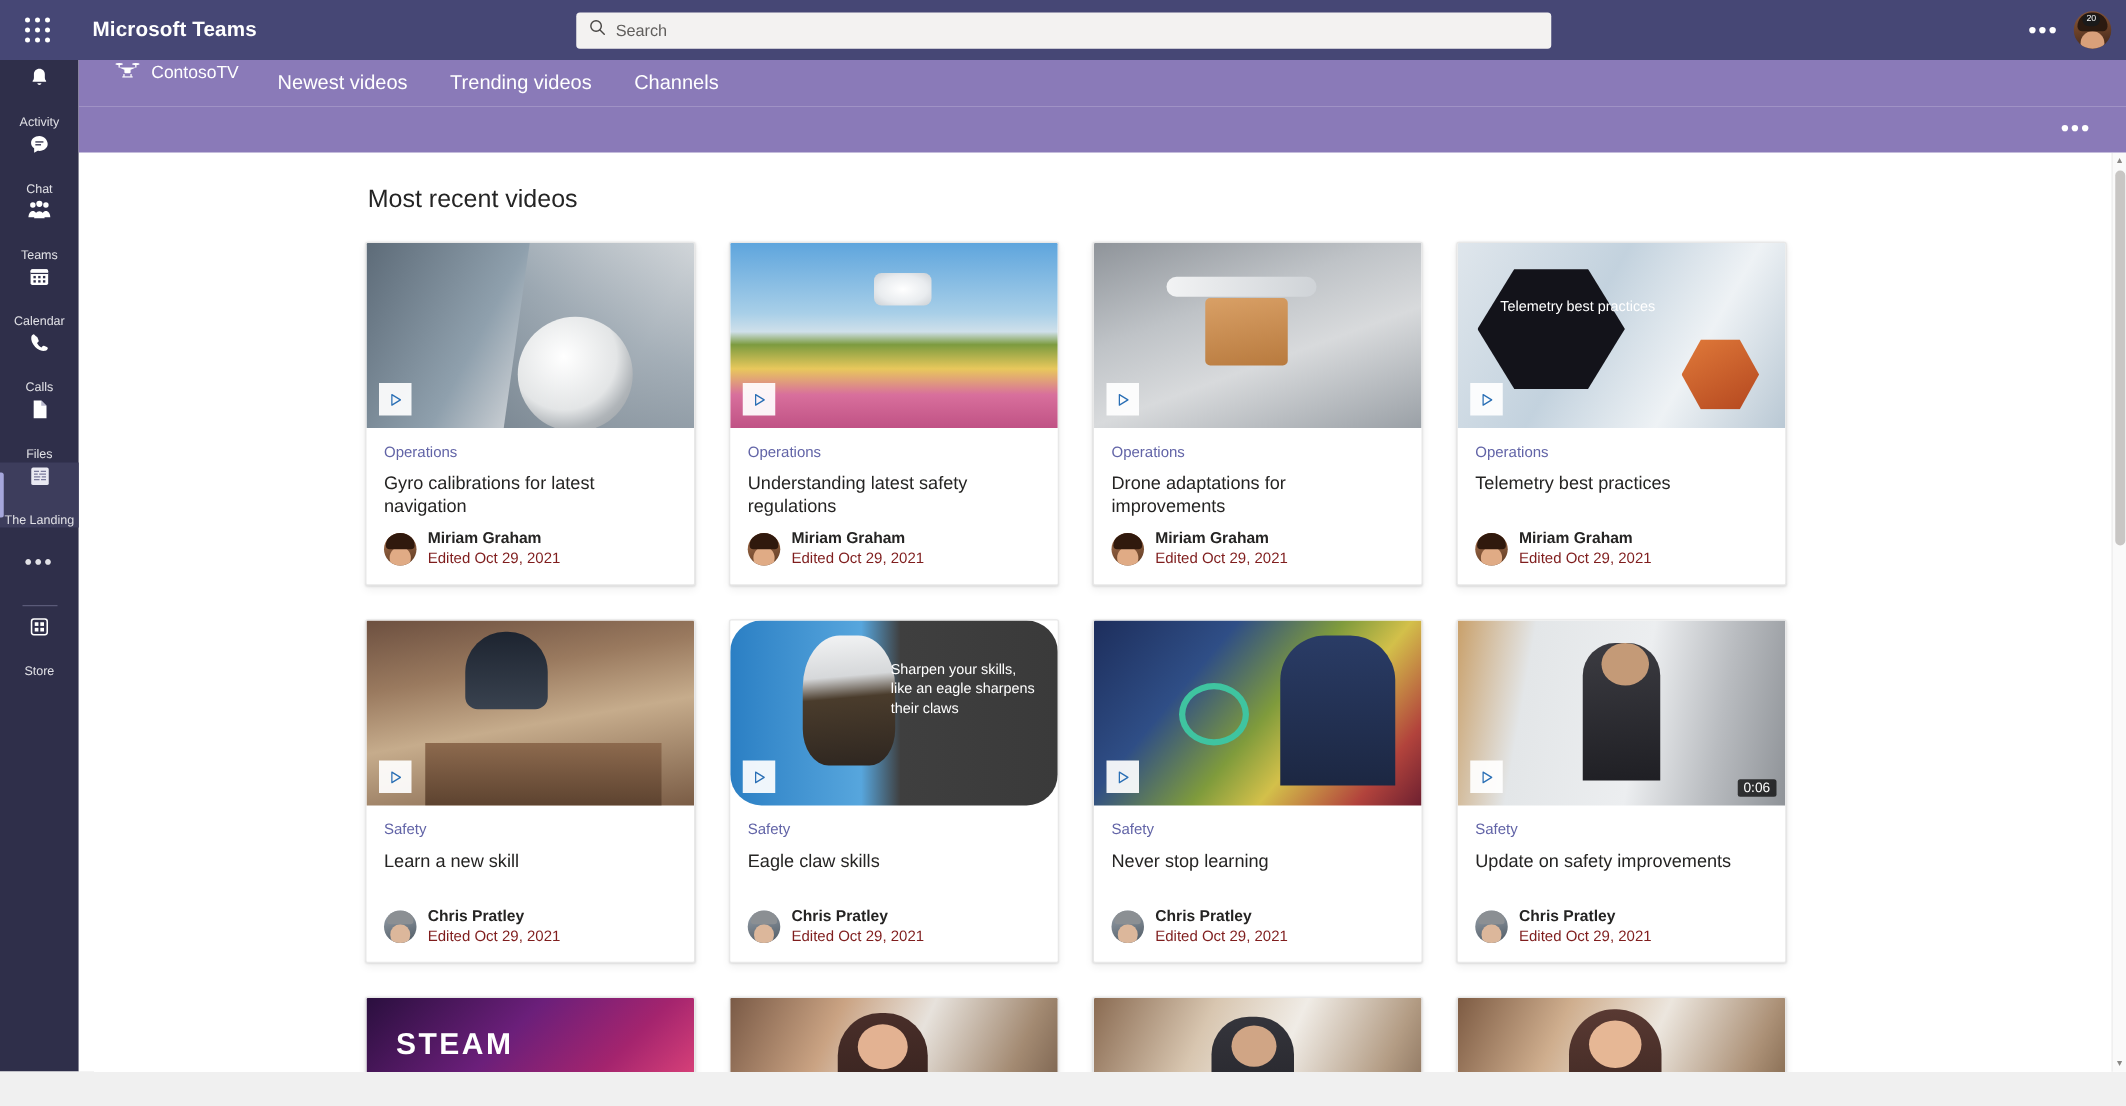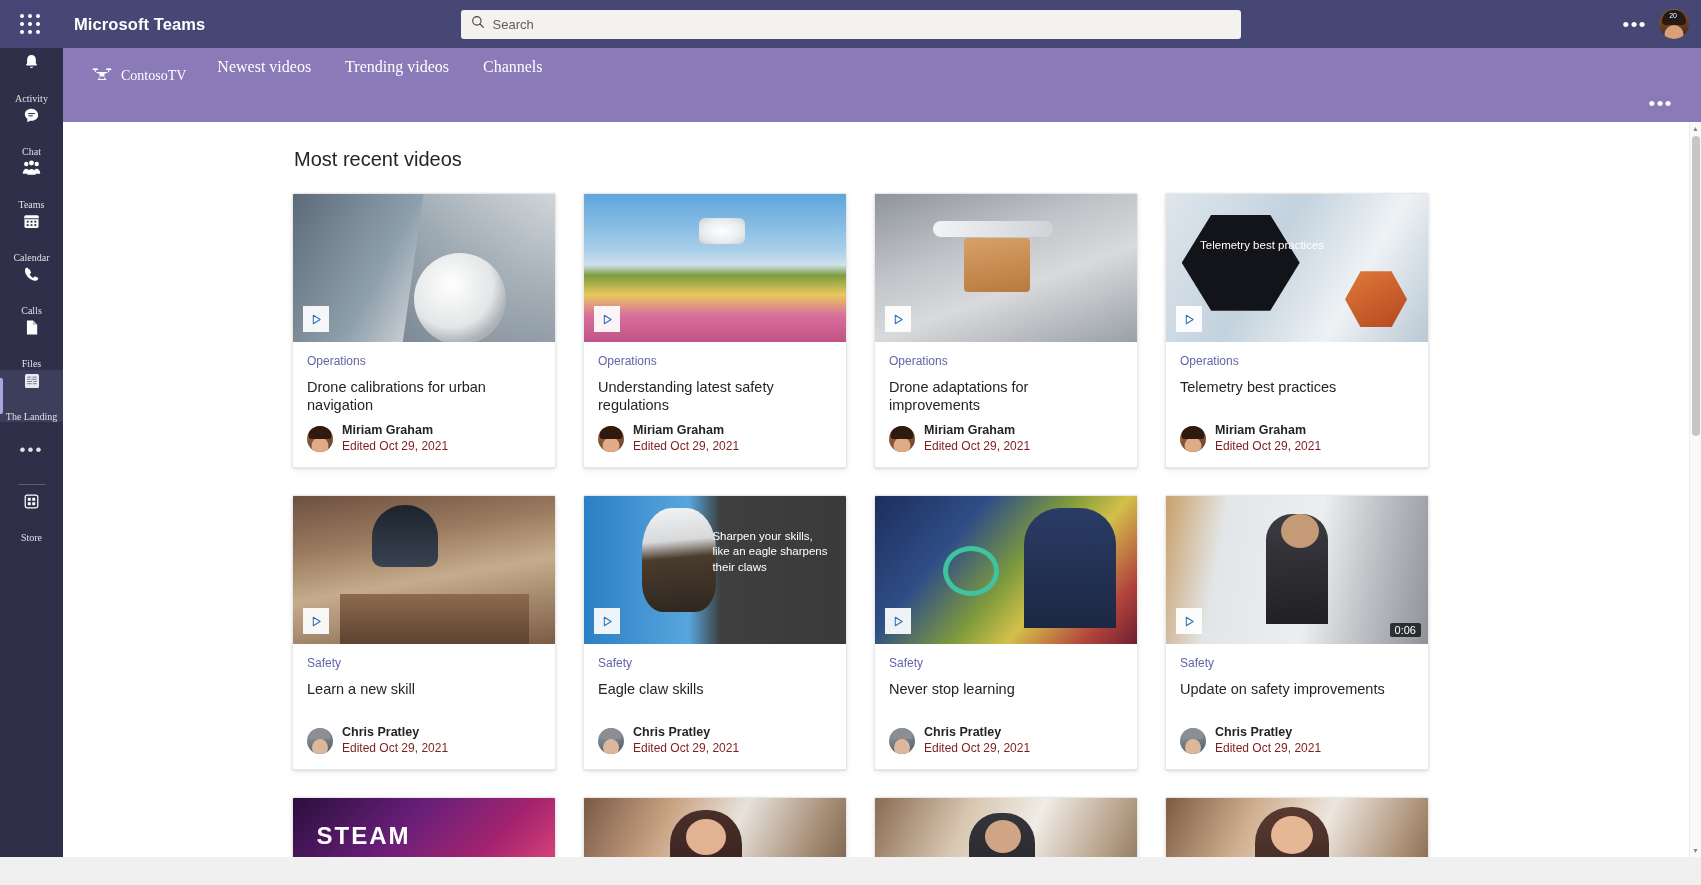--- a/index.html
+++ b/index.html
@@ -81,34 +81,34 @@
     width: 63px; min-width: 63px; background: #2f2f4a;
     display: flex; flex-direction: column; align-items: center;
     padding-top: 4px;
   }
   .rail-item {
     width: 63px; height: 52px; display: flex; flex-direction: column;
     align-items: center; justify-content: center; cursor: pointer;
     position: relative; color: #d0d0dd; margin-bottom: 1px;
   }
   .rail-item .ic { height: 20px; display: flex; align-items: center; justify-content: center; }
-  .rail-item .lbl { font-size: 10px; margin-top: 20px; color: #e1e1e6; white-space: nowrap; font-family: Liberation Serif, serif; }
+  .rail-item .lbl { font-size: 10px; margin-top: 20px; color: #e1e1e6; white-space: nowrap; }
   .rail-item.active { background: #3d3d5c; }
   .rail-item.active::before {
     content: ""; position: absolute; left: 0; top: 8px; bottom: 8px;
     width: 3px; background: #a6a7dc; border-radius: 0 2px 2px 0;
   }
   .rail-dots { color: #e1e1e6; font-size: 17px; letter-spacing: 2px; line-height: 1; }
   .rail-sep { width: 28px; height: 1px; background: #5a5a78; margin: 8px 0 6px; }
 
   
   .content-col { flex: 1; display: flex; flex-direction: column; min-width: 0; background: #fff; }
   .tabbar {
     height: 37px; min-height: 37px; background: #8a7ab8;
-    display: flex; align-items: flex-end; padding-left: 29px; gap: 0; font-family: Liberation Serif, serif;
+    display: flex; align-items: flex-start; padding-left: 29px; gap: 0;
   }
   .tab-app-name {
     display: flex; align-items: center; gap: 9px;
     color: #fff; font-size: 14px; padding: 0 14px 0 0; cursor: pointer;
   }
   .tab {
     color: #fff; font-size: 16px; padding: 12px 17px; cursor: pointer;
     height: 37px; display: flex; align-items: center;
   }
   .subbar {
@@ -189,21 +189,21 @@
   .t4::after { content:""; position:absolute; left:6%; top:14%; width:118px; height:96px;
     background:#13131a; clip-path: polygon(25% 0%, 75% 0%, 100% 50%, 75% 100%, 25% 100%, 0% 50%); }
   .t4::before { content:""; position:absolute; right:8%; bottom:10%; width:62px; height:56px;
     background: linear-gradient(150deg,#e07a3a,#b4471f); clip-path: polygon(25% 0%, 75% 0%, 100% 50%, 75% 100%, 25% 100%, 0% 50%); z-index:3; }
   .t4 .t4txt { position:absolute; left:13%; top:30%; color:#fff; font-size:11.5px; line-height:1.25; z-index:4; }
   .t5 { background: linear-gradient(170deg,#6d5040 0%,#9a7a5f 30%,#c6ac8c 55%,#7a5c45 100%); }
   .t5::after { content:""; position:absolute; left:30%; top:6%; width:66px; height:62px;
     background: linear-gradient(180deg,#1d2430,#39424f); border-radius: 32px 32px 10px 10px; }
   .t5::before { content:""; position:absolute; left:18%; bottom:0; width:72%; height:34%;
     background: linear-gradient(180deg,#8d6a4e,#5d4330); z-index:2; }
-  .t6 { background: linear-gradient(90deg,#2b7fc4 0%,#57a6dd 40%,#3f3f3f 52%,#3a3a3a 100%); }
+  .t6 { background: linear-gradient(90deg,#2b7fc4 0%,#57a6dd 40%,#3f3f3f 52%,#3a3a3a 100%); border-radius: 25px; }
   .t6::after { content:""; position:absolute; left:22%; top:8%; width:74px; height:104px;
     background: linear-gradient(175deg,#f3f4f5 0%,#d6d8da 32%,#4a3c2c 48%,#2e2620 100%); border-radius:40% 40% 28% 28%; }
   .t6 .t6txt { position:absolute; right:7%; top:22%; width:44%; color:#fff; font-size:11.5px; line-height:1.35; z-index:4; }
   .t7 { background: linear-gradient(130deg,#1d2e5c 0%,#2f4e86 30%,#7f9b3c 52%,#d3c04a 66%,#b2433c 86%,#6d2030 100%); }
   .t7::after { content:""; position:absolute; right:8%; top:8%; width:92px; height:120px;
     background: linear-gradient(180deg,#2a3c66,#1c2742); border-radius:36px 36px 0 0; }
   .t7::before { content:""; position:absolute; left:26%; top:34%; width:46px; height:40px; border-radius:50%;
     border:5px solid #3fc4a0; z-index:3; }
   .t8 { background: linear-gradient(100deg,#c9a06a 0%,#e3e6e8 22%,#eceef0 55%,#b9bcc0 78%,#8f9398 100%); }
   .t8::after { content:""; position:absolute; left:38%; top:12%; width:62px; height:110px;
@@ -434,21 +434,21 @@
       <div class="play-btn">
         <svg width="11" height="11" viewBox="0 0 12 12">
                     <path d="M2.5 1.4v9.2L10 6z" fill="none" stroke="#2a6fb5" stroke-width="1.1" stroke-linejoin="round"></path>
                   </svg>
       </div>
 
     </div>
 
       <div class="card-body">
         <div class="cat">Operations</div>
-        <div class="vtitle">Drone calibrations for urban navigation</div>
+        <div class="vtitle">Gyro calibrations for latest navigation</div>
         <div class="meta">
           <div class="meta-av av-miriam"></div>
           <div class="meta-txt">
             <span class="meta-name">Miriam Graham</span>
             <span class="meta-date">Edited Oct 29, 2021</span>
           </div>
         </div>
       </div>
             </div>
             <div class="card">

